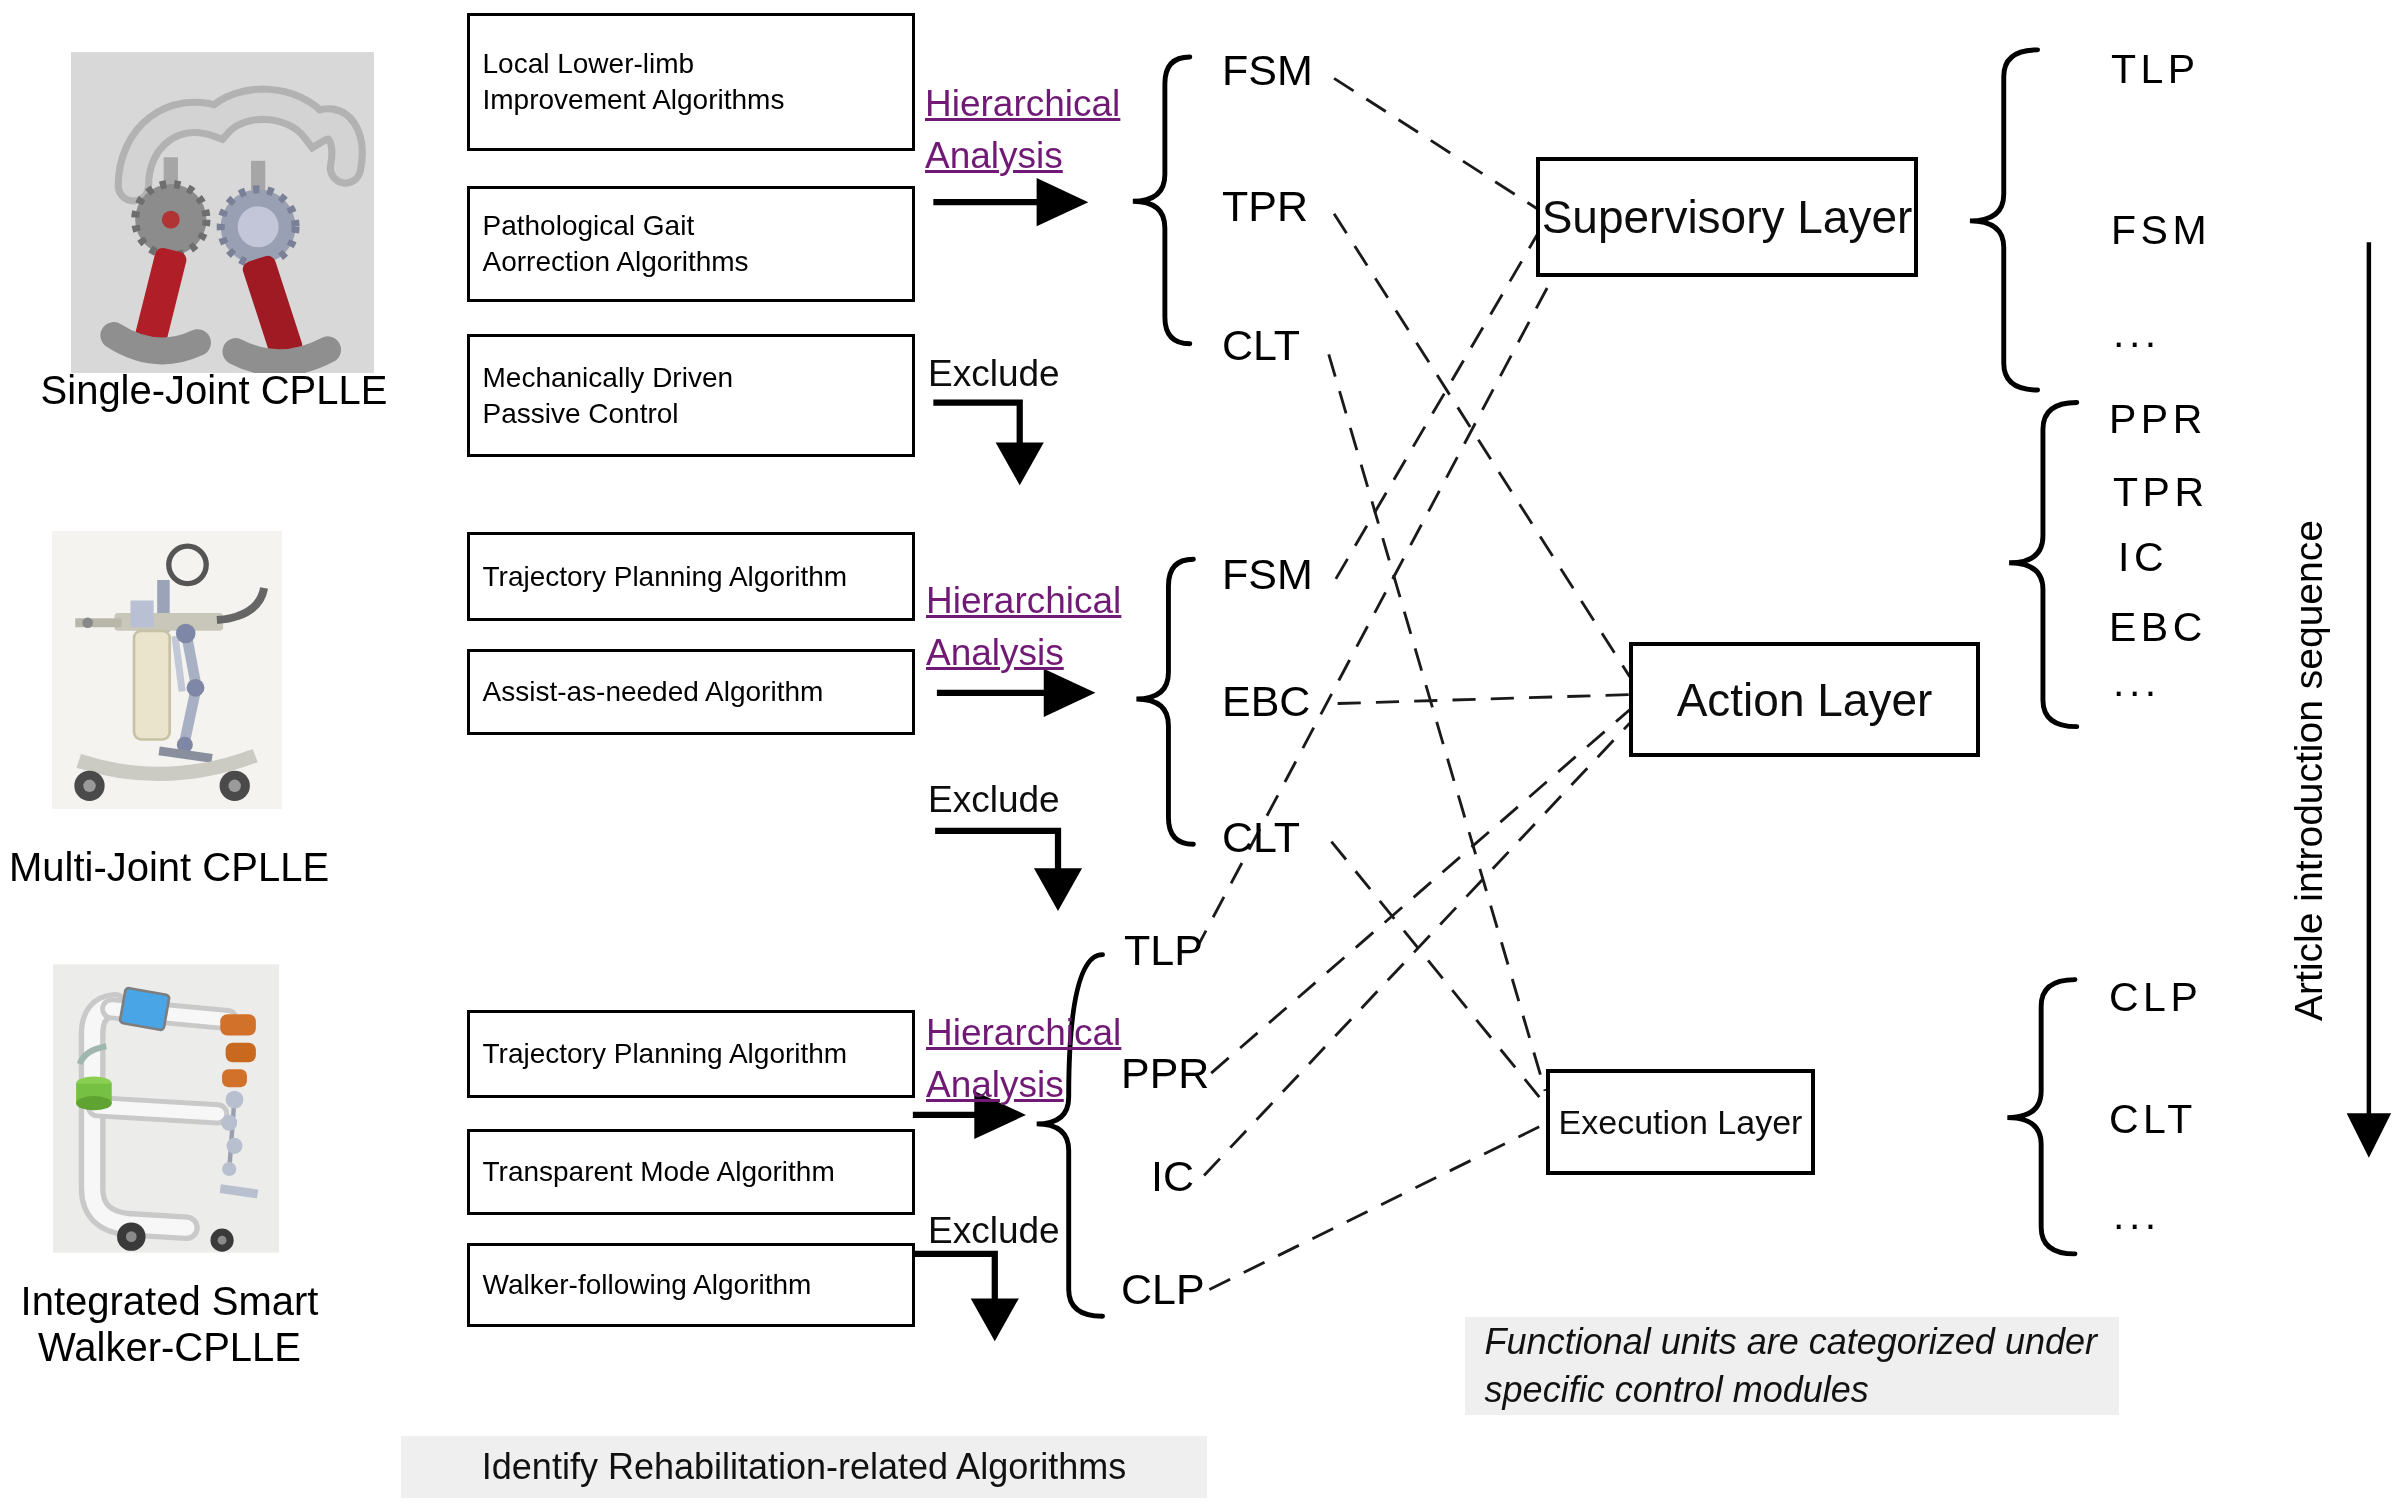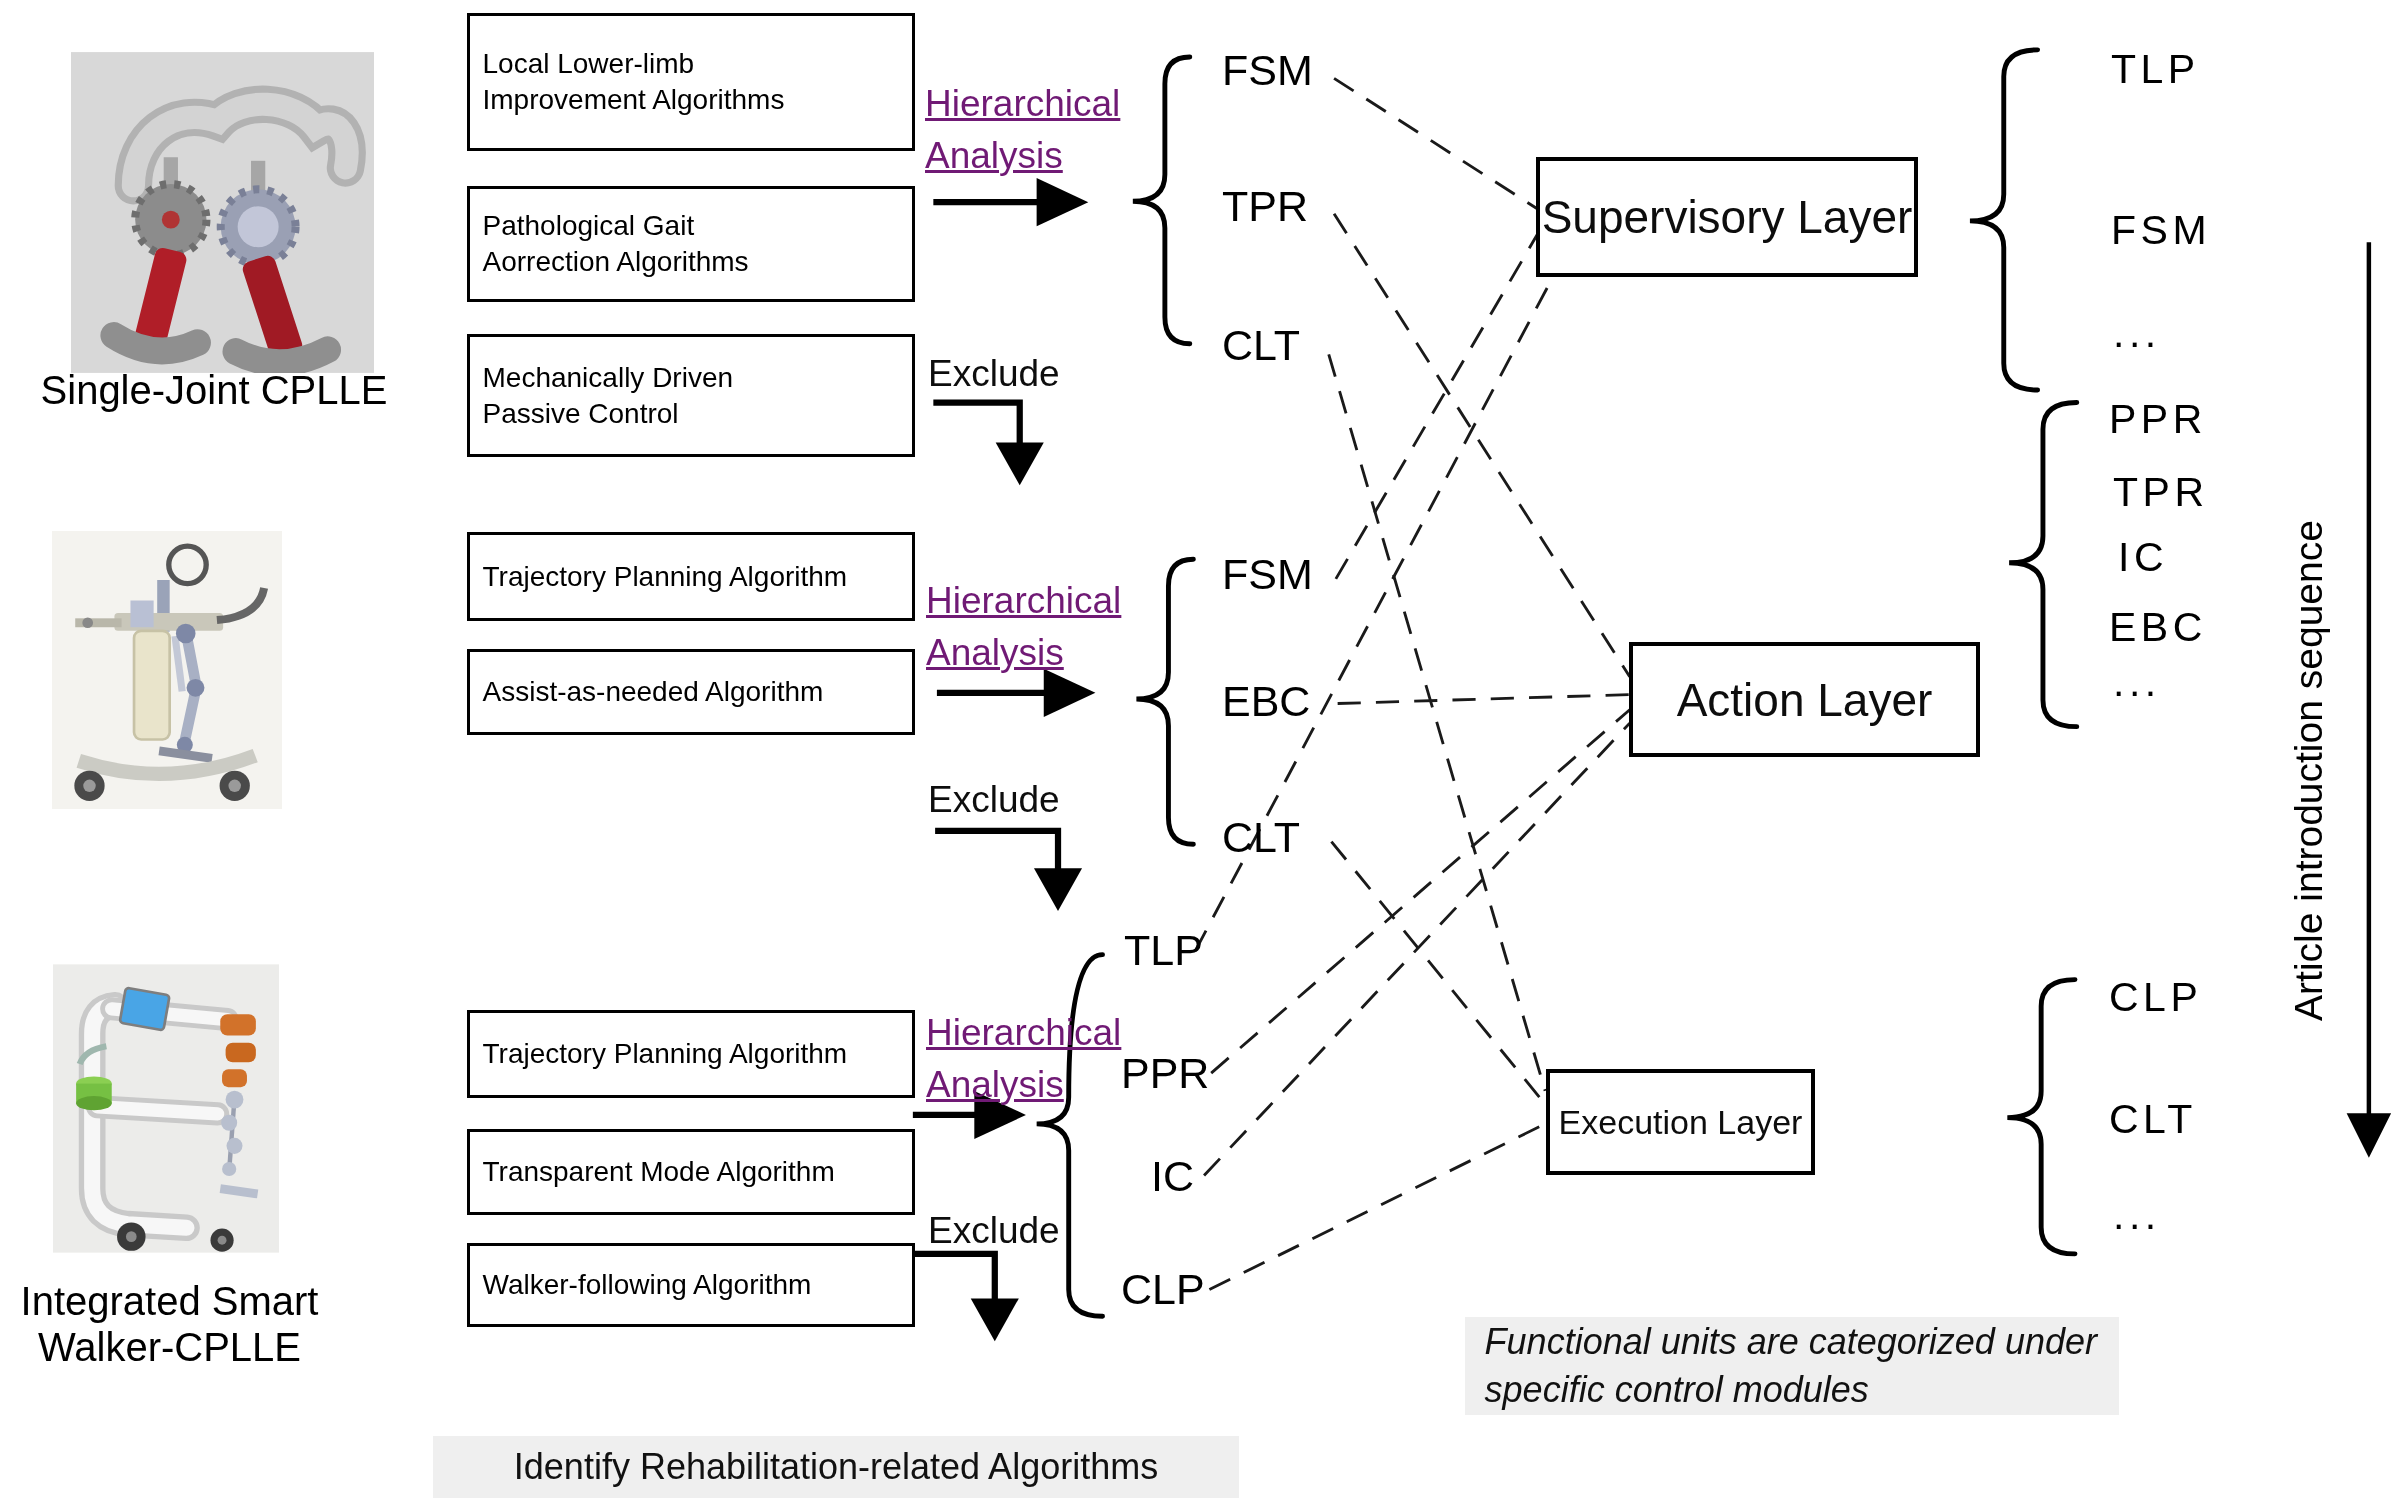--- a/index.html
+++ b/index.html
@@ -19,21 +19,21 @@
     position:absolute;z-index:2;background:#ffffff;border:4.5px solid #000;
     display:flex;align-items:center;justify-content:center;
     font-size:46px;color:#0d0d0d;white-space:nowrap;
   }
   .devlabel{position:absolute;z-index:2;font-size:40px;text-align:center;line-height:1.16;color:#000;}
   .hlabel{position:absolute;z-index:2;font-size:37px;line-height:1.4;width:232px;color:#701a75;text-decoration:underline;}
   .xlabel{position:absolute;z-index:2;font-size:37px;color:#0d0d0d;}
   .unit{position:absolute;z-index:2;font-size:43px;color:#000;}
   .runit{position:absolute;z-index:2;font-size:41px;letter-spacing:4.5px;color:#000;}
   .caption{position:absolute;z-index:2;background:#efefef;font-size:36px;color:#111;}
-  .caption.center{display:flex;align-items:center;justify-content:center;margin-left:32px;}
+  .caption.center{display:flex;align-items:center;justify-content:center;}
   .caption.left{display:flex;align-items:center;padding-left:19.6px;line-height:1.32;font-style:italic;}
   .vlabel{
     position:absolute;z-index:2;width:1051px;height:53px;left:1788px;top:744px;
     transform:rotate(-90deg);font-size:39px;text-align:center;color:#000;
   }
   .devimg{position:absolute;z-index:2;}
 </style>
 </head>
 <body>
 
@@ -162,20 +162,21 @@
       <circle cx="198" cy="230" r="8" fill="#b8bfce"></circle>
       <path d="M188,252 L230,258" stroke="#b8bfce" stroke-width="10"></path>
       <circle cx="88" cy="306" r="16" fill="#3a3a3a"></circle>
         <circle cx="88" cy="306" r="6" fill="#8a8a8a"></circle>
       <circle cx="190" cy="310" r="13" fill="#3a3a3a"></circle>
         <circle cx="190" cy="310" r="5" fill="#8a8a8a"></circle>
     </svg>
   </div>
 
   <div class="devlabel" style="left:18px;top:367px;width:392px;">Single-Joint CPLLE</div>
+  <div class="devlabel" style="left:0px;top:844px;width:338px;">Multi-Joint CPLLE</div>
   <div class="devlabel" style="left:4.5px;top:1278px;width:330px;">Integrated Smart Walker-CPLLE</div>
 
   <div class="abox" style="left:467px;top:12.5px;width:429px;height:132px;">
     <span>Local Lower-limb Improvement Algorithms</span>
   </div>
   <div class="abox" style="left:467px;top:186px;width:429px;height:110px;">
     <span>Pathological Gait Aorrection Algorithms</span>
   </div>
   <div class="abox" style="left:467px;top:334px;width:429px;height:117px;">
     <span>Mechanically Driven Passive Control</span>

